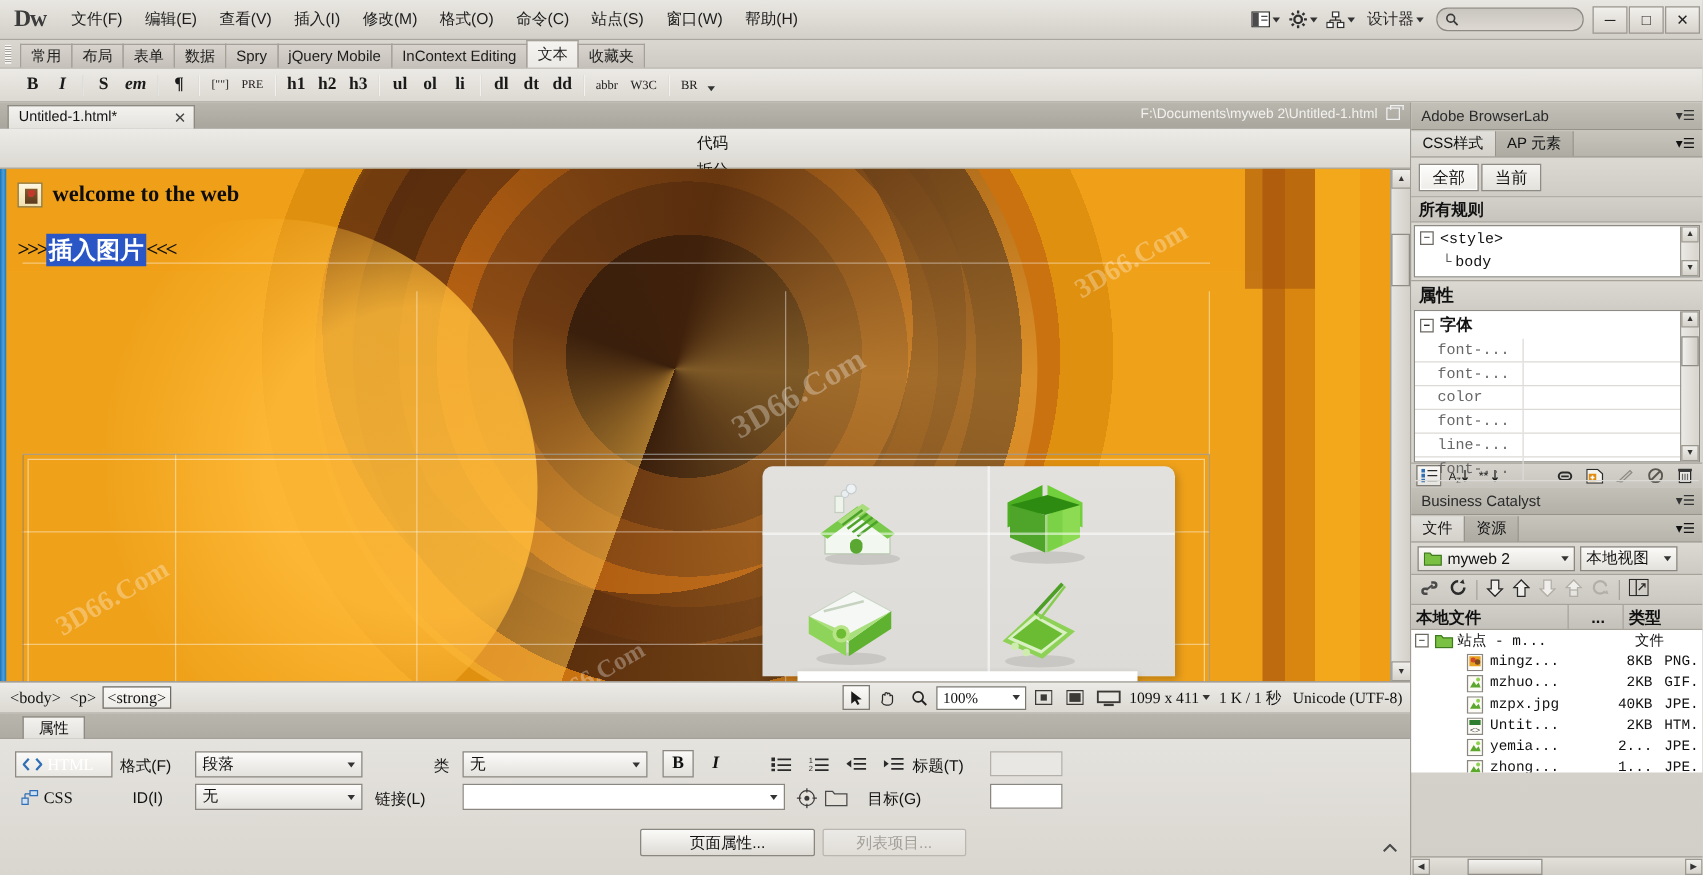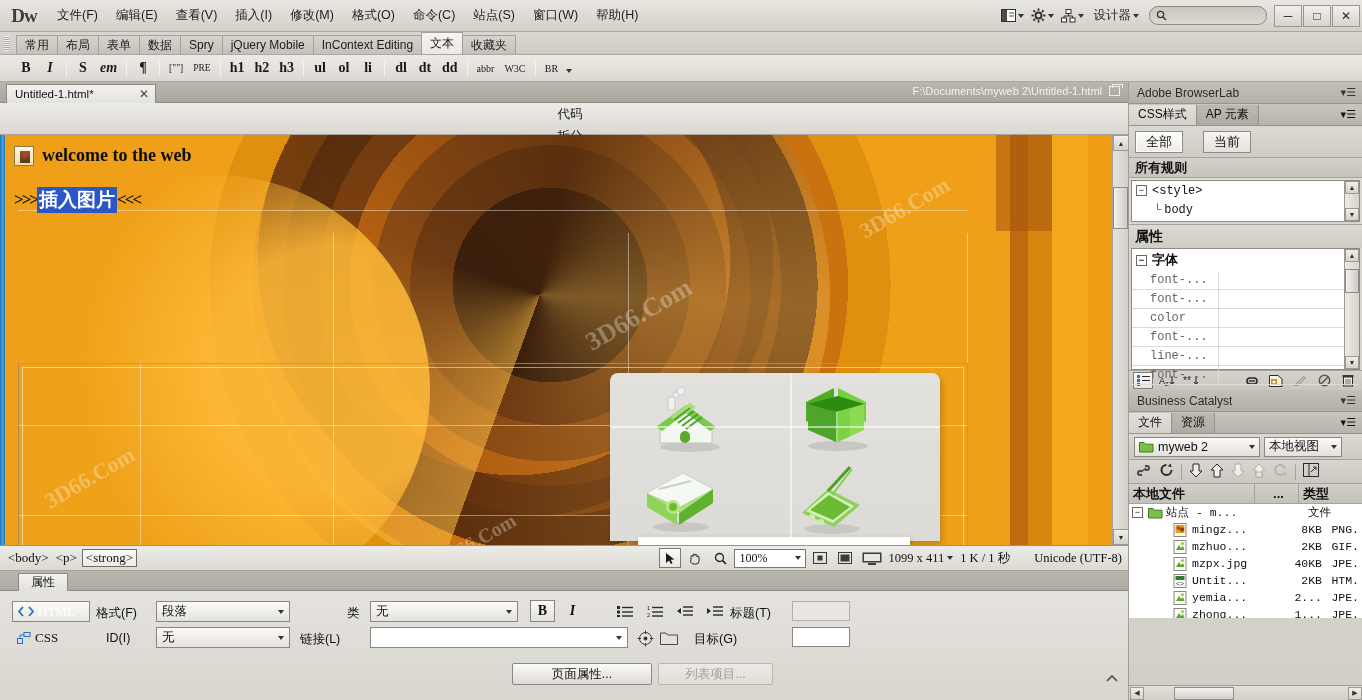--- a/index.html
+++ b/index.html
@@ -236,21 +236,21 @@
     position:relative;
   }
   .panel-title .hamb { position:absolute; right:6px; top:4px; font-size:11px; color:#333; }
   .tabrow {
     height:22px; background:linear-gradient(#c8c5bd,#b7b4ac); border-bottom:1px solid #96938b;
     display:flex; align-items:flex-end; position:relative;
   }
   .ptab { height:20px; line-height:19px; padding:0 9px; font-size:12px; border-right:1px solid #96938b;
           background:linear-gradient(#bcb9b1,#aeaba3); }
   .ptab.active { background:linear-gradient(#e2e0db,#d4d1ca); }
-  .allcur { height:32px; display:flex; align-items:center; padding:5px 0 5px 6px; gap:20px;
+  .allcur { height:32px; display:flex; align-items:center; padding:5px 0 5px 6px; gap:2px;
             background:linear-gradient(#dcd9d2,#cfccc5); border-bottom:1px solid #a6a39b;}
   .acbtn { height:22px; padding:0 10px; font-size:13px; display:flex; align-items:center;
            border:1px solid #8e8b84; background:linear-gradient(#f6f5f2,#e3e1db); }
   .acbtn.active { background:linear-gradient(#fdfdfc,#eeece8); box-shadow:inset 0 0 0 1px #fff; }
   .rules-head { height:20px; background:linear-gradient(#d3d0c9,#c7c4bd); border-bottom:1px solid #a6a39b;
                 display:flex; align-items:center; padding-left:6px; font-weight:bold; font-size:13px; }
   .rules-box { height:42px; background:#fff; border:1px solid #8d8a83; margin:2px; position:relative; overflow:hidden; }
   .rule-row { display:flex; align-items:center; height:19px; font-family:"Liberation Mono", monospace; font-size:12px; padding-left:4px; }
   .exp { width:11px;height:11px;border:1px solid #6c6963;background:#fff;display:flex;align-items:center;justify-content:center;font-size:9px;margin-right:5px;}
   .rule-sb { position:absolute; right:0; top:0; width:15px; height:40px; background:linear-gradient(90deg,#eceae6,#d7d4cd); border-left:1px solid #9c9991;}
@@ -641,21 +641,21 @@
       <div class="si" style="width:26px">
         <svg width="20" height="13">
             <rect x="0.5" y="0.5" width="19" height="10" fill="#3c3a36"></rect>
             <rect x="2" y="2" width="16" height="7" fill="#e9e7e2"></rect>
             <rect x="6" y="11" width="8" height="2" fill="#3c3a36"></rect>
           </svg>
       </div>
       <span class="stat-text">1099 x 411</span>
       <i class="caret" style="margin:0 4px 0 0"></i>
       <span class="stat-text">1 K / 1 秒</span>
-      <span class="stat-text" style="margin-left:21px">Unicode (UTF-8)</span>
+      <span class="stat-text" style="margin-left:6px">Unicode (UTF-8)</span>
     </div>
   </div>
 
   <div class="propwrap">
     <div class="prop-tab-row">
       <div class="prop-tab">属性</div>
     </div>
     <div class="prop-body">
       <div class="pi-toggle sel" style="top:10px">
         <svg width="16" height="11" viewBox="0 0 16 11">

